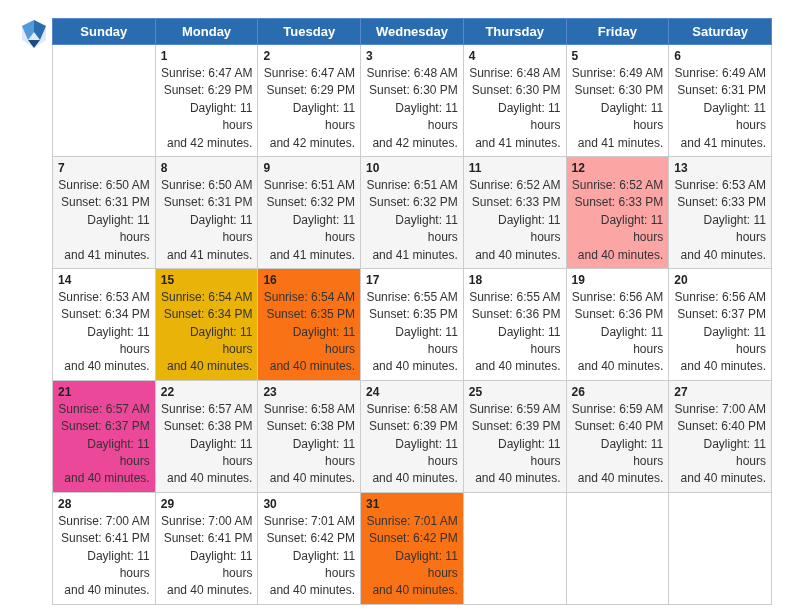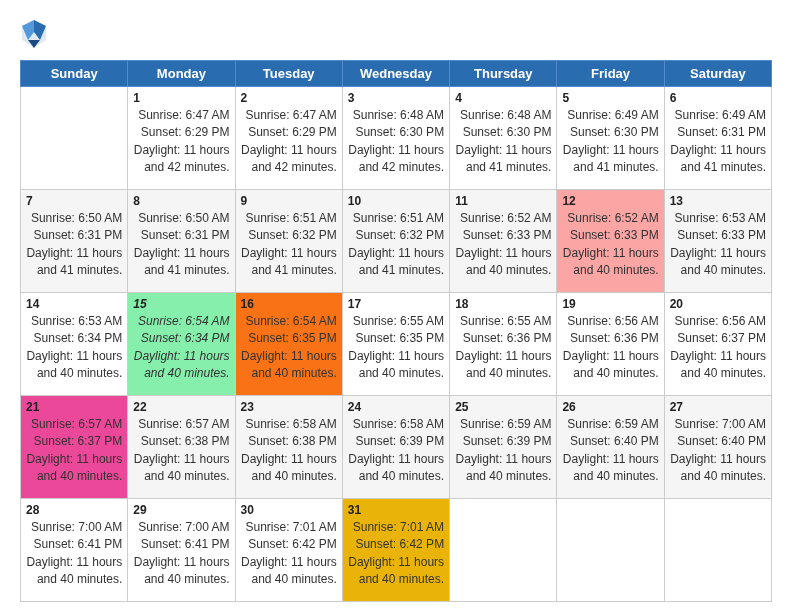--- a/index.html
+++ b/index.html
@@ -8,21 +8,21 @@
       height: 612px;
       font-family: Arial, sans-serif;
       background: #fff;
       overflow: hidden;
     }
     .page {
       width: 792px;
       height: 612px;
       padding: 18px 20px 10px 20px;
       display: flex;
-      flex-direction: column;
+      flex-direction: row;
     }
     .header {
       display: flex;
       justify-content: space-between;
       align-items: flex-start;
       margin-bottom: 10px;
     }
     .logo {
       display: flex;
       align-items: center;
@@ -193,21 +193,21 @@
           <td style="background: rgb(245, 245, 245); margin-left: 36px;">
             <span class="day-num">13</span>
             <div class="cell-text">Sunrise: 6:53 AM<br>Sunset: 6:33 PM<br>Daylight: 11 hours<br>and 40 minutes.</div>
           </td>
         </tr>
         <tr>
           <td style="background: rgb(255, 255, 255);">
             <span class="day-num">14</span>
             <div class="cell-text">Sunrise: 6:53 AM<br>Sunset: 6:34 PM<br>Daylight: 11 hours<br>and 40 minutes.</div>
           </td>
-          <td style="background: #86efac; font-style: italic;">
+          <td style="background: #eab308;">
             <span class="day-num">15</span>
             <div class="cell-text">Sunrise: 6:54 AM<br>Sunset: 6:34 PM<br>Daylight: 11 hours<br>and 40 minutes.</div>
           </td>
           <td style="background: #f97316;">
             <span class="day-num">16</span>
             <div class="cell-text">Sunrise: 6:54 AM<br>Sunset: 6:35 PM<br>Daylight: 11 hours<br>and 40 minutes.</div>
           </td>
           <td style="background: rgb(255, 255, 255);">
             <span class="day-num">17</span>
             <div class="cell-text">Sunrise: 6:55 AM<br>Sunset: 6:35 PM<br>Daylight: 11 hours<br>and 40 minutes.</div>
@@ -261,21 +261,21 @@
             <div class="cell-text">Sunrise: 7:00 AM<br>Sunset: 6:41 PM<br>Daylight: 11 hours<br>and 40 minutes.</div>
           </td>
           <td style="background: rgb(255, 255, 255);">
             <span class="day-num">29</span>
             <div class="cell-text">Sunrise: 7:00 AM<br>Sunset: 6:41 PM<br>Daylight: 11 hours<br>and 40 minutes.</div>
           </td>
           <td style="background: rgb(255, 255, 255);">
             <span class="day-num">30</span>
             <div class="cell-text">Sunrise: 7:01 AM<br>Sunset: 6:42 PM<br>Daylight: 11 hours<br>and 40 minutes.</div>
           </td>
-          <td style="background: #eab308;">
+          <td style="background: #f97316;">
             <span class="day-num">31</span>
             <div class="cell-text">Sunrise: 7:01 AM<br>Sunset: 6:42 PM<br>Daylight: 11 hours<br>and 40 minutes.</div>
           </td>
           <td class="empty-cell"></td>
           <td class="empty-cell"></td>
           <td class="empty-cell"></td>
         </tr>
       </tbody>
   </table>
 </div>

